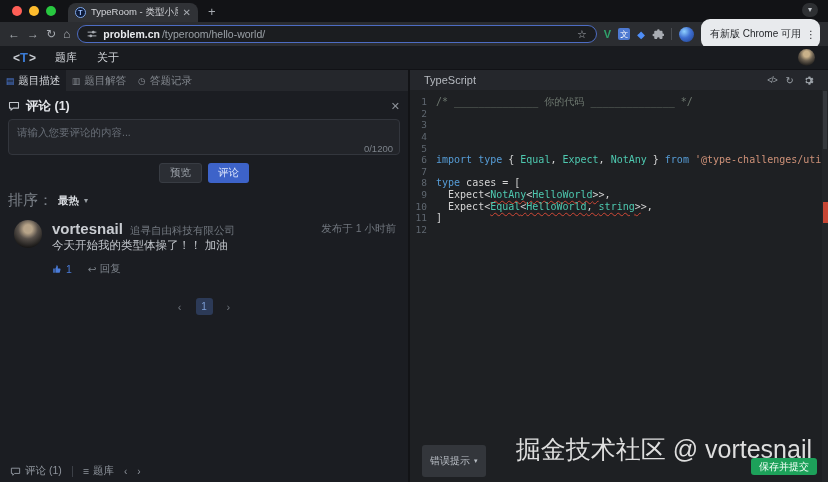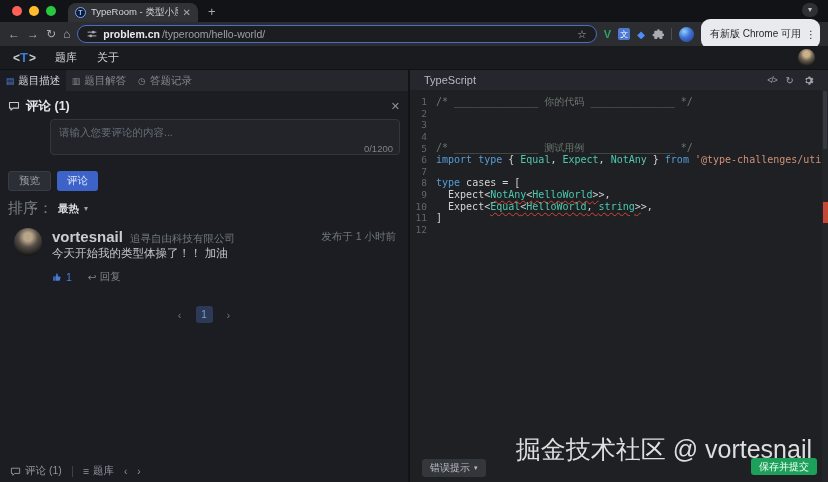--- a/index.html
+++ b/index.html
@@ -63,27 +63,27 @@
   .ltab .ltab-ic { font-size:9px; }
   .ltab.active { background:#1b1d22; color:#d8dbe0; }
   .ltab.active .ltab-ic { color:#4c7bd9; }
 
   
   .csec { padding:0 8px; }
   .chead { height:26px; display:flex; align-items:center; gap:6px; margin-top:2px; }
   .chead-title { font-size:12.5px; font-weight:bold; color:#e3e5e9; }
   .chead-close { margin-left:auto; color:#8f949b; font-size:11px; }
   .bubble-ic { flex:none; }
-  .cinput-wrap { position:relative;margin-left:42px; }
+  .cinput-wrap { position:relative; }
   .cinput { width:100%; height:36px; background:#222429; border:1px solid #33363d; border-radius:4px;
             resize:none; padding:6px 8px; font-size:10.5px; color:#c7cbd1; outline:none;
             font-family:"Liberation Sans","DejaVu Sans",sans-serif; }
   .cinput::placeholder { color:#686e77; }
   .ccount { position:absolute; right:7px; bottom:5px; font-size:9.5px; color:#7c828a; }
-  .cbtns { display:flex; justify-content:flex-start; gap:6px; margin-top:12px; }
+  .cbtns { display:flex; justify-content:center; gap:6px; margin-top:4px; }
   .btn { height:20px; border-radius:3px; border:none; font-size:10.5px; padding:0 10px;
          font-family:inherit; }
   .btn-preview { background:#2b2e34; color:#9aa0a8; border:1px solid #383c43; }
   .btn-comment { background:#3d63c9; color:#dbe4fb; }
   .sortrow { display:flex; align-items:center; gap:5px; margin-top:8px; }
   .sort-label { font-size:15px; color:#7c828a; }
   .sort-value { font-size:10.5px; font-weight:bold; color:#d8dbe0; }
   .sort-chev { font-size:8px; color:#9aa0a6; }
 
   .comment-item { position:relative; margin-top:10px; padding-left:44px; }
@@ -119,21 +119,21 @@
   .cl { display:flex; height:11.6px; align-items:center; }
   .ln { width:26px; flex:none; text-align:right; padding-right:9px; font-size:9.5px; color:#5f6770; }
   .lc { white-space:pre; font-size:10px; color:#d4d4d4; }
   .tk-cm { color:#6d776f; } .tk-kw { color:#569cd6; } .tk-ty { color:#4ec9b0; }
   .tk-st { color:#ce9178; } .tk-pl { color:#d4d4d4; }
   .tk-err { text-decoration:underline wavy #d14836 1px; text-underline-offset:2px; }
   .oruler { position:absolute; top:20px; right:0; width:6px; bottom:0; background:#232528; }
   .oruler .thumb { position:absolute; top:1px; left:1px; right:1px; height:58px; background:#35383c; }
   .oruler .errmark { position:absolute; top:112px; left:1px; right:0; height:21px; background:#c74634; }
 
-  .err-btn { position:absolute; left:12px; bottom:5px; height:18px; background:#33363b; color:#b9bec5;
+  .err-btn { position:absolute; left:12px; bottom:5px; height:32px; background:#33363b; color:#b9bec5;
              border:none; border-radius:3px; font-size:10px; padding:0 8px; display:flex;
              align-items:center; gap:4px; font-family:inherit; }
   .err-chev { font-size:7px; }
   .save-btn { position:absolute; right:11px; bottom:7px; height:17px; background:#1da15a; color:#f2fff7;
               border:none; border-radius:3px; font-size:10px; padding:0 8px; font-family:inherit; }
 
   .watermark { position:absolute; right:16px; bottom:16px; font-size:25px; color:#dedede;
                z-index:10; white-space:nowrap; pointer-events:none; }
 
   svg { display:block; }
@@ -307,21 +307,20 @@
             </div>
             <div class="cl">
               <span class="ln">3</span>
             </div>
             <div class="cl">
               <span class="ln">4</span>
               <span class="lc"></span>
             </div>
             <div class="cl">
               <span class="ln">5</span>
-              <span class="lc"><span class="tk-cm">/* ______________ 测试用例 ______________ */</span></span>
             </div>
             <div class="cl">
               <span class="ln">6</span>
               <span class="lc"><span class="tk-kw">import</span><span class="tk-pl"> </span><span class="tk-kw">type</span><span class="tk-pl"> { </span><span class="tk-ty">Equal</span><span class="tk-pl">, </span><span class="tk-ty">Expect</span><span class="tk-pl">, </span><span class="tk-ty">NotAny</span><span class="tk-pl"> } </span><span class="tk-kw">from</span><span class="tk-pl"> </span><span class="tk-st">'@type-challenges/utils'</span></span>
             </div>
             <div class="cl">
               <span class="ln">7</span>
               <span class="lc"></span>
             </div>
             <div class="cl">

